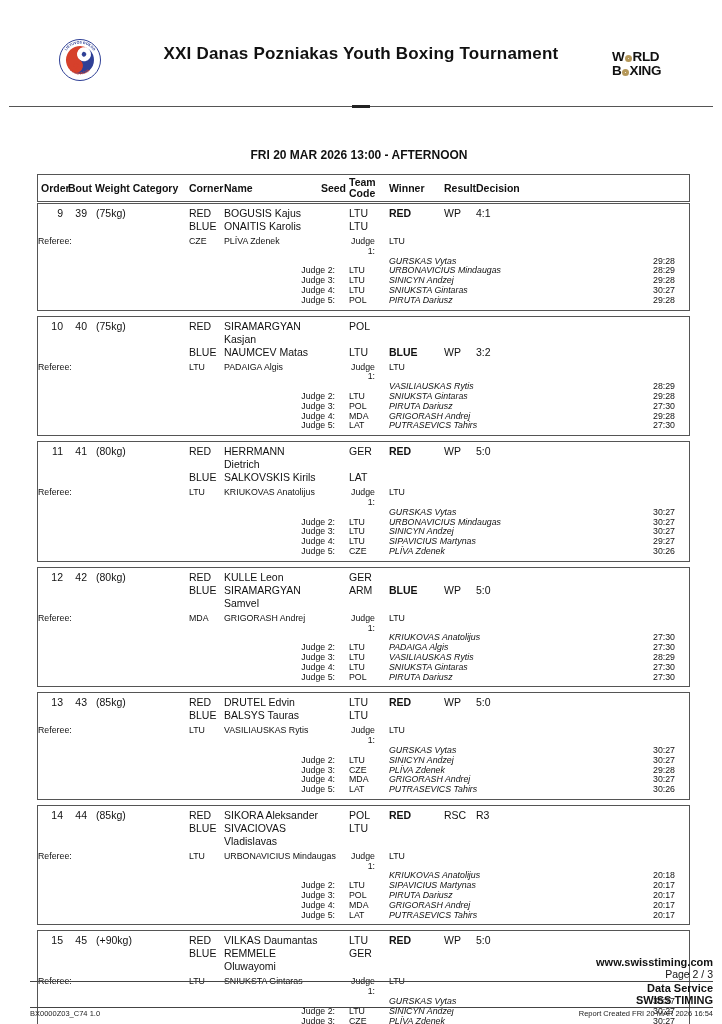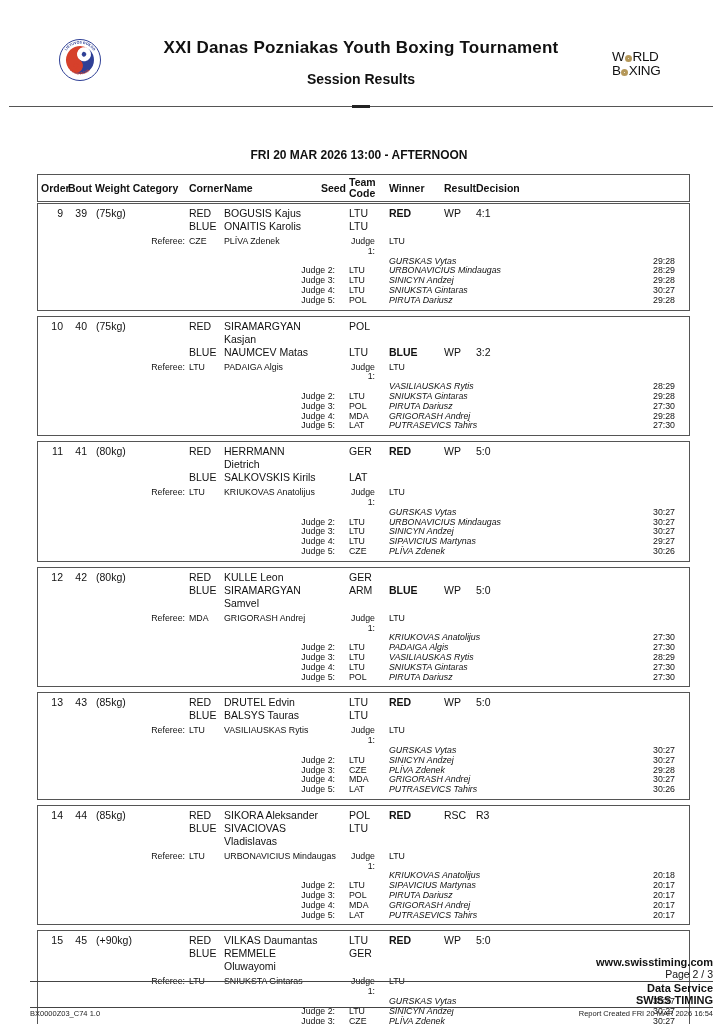--- a/index.html
+++ b/index.html
@@ -5,27 +5,27 @@
   * { margin:0; padding:0; box-sizing:border-box; }
   html,body { background:#e8e8e8; }
   .page {
     position:relative; width:722px; height:1024px; margin:0 auto;
     background:#ffffff; color:#111;
     font-family:"Liberation Sans", sans-serif;
     overflow:hidden;
   }
 
   
-  .doc-title { position:absolute; top:38px; left:0; right:0; text-align:center;
+  .doc-title { position:absolute; top:44px; left:0; right:0; text-align:center;
     font-size:17px; font-weight:bold; letter-spacing:.2px; }
   .doc-subtitle { position:absolute; top:71px; left:0; right:0; text-align:center;
     font-size:14px; font-weight:bold; }
   .fed-logo { position:absolute; left:58px; top:38px; width:44px; height:44px; }
   .wb-logo { position:absolute; right:40px; top:50px; width:70px;
-    font-weight:normal; font-size:13.5px; letter-spacing:-.3px; line-height:14px; color:#111; white-space:nowrap; }
+    font-weight:bold; font-size:13.5px; letter-spacing:-.3px; line-height:14px; color:#111; white-space:nowrap; }
   .wb-ring { display:inline-block; width:7px; height:7px; border:3px solid #b5985a;
     border-radius:50%; vertical-align:-1px; margin:0 .5px; }
 
   .head-rule { position:absolute; top:106px; left:9px; right:9px; height:1px; background:#555; }
   .head-rule .tick { position:absolute; left:50%; top:-1px; width:18px; height:3px;
     margin-left:-9px; background:#222; }
 
   .session-name { position:absolute; top:121px; left:0; right:0; text-align:center;
     font-size:12px; font-weight:bold; }
   .session-date { position:absolute; top:148px; left:0; right:4px; text-align:center;
@@ -46,21 +46,21 @@
 
   .bout-list { position:absolute; top:203px; left:37px; width:653px; }
   .bout-box { border:1px solid #555; margin-bottom:5px; padding:3px 0 4px 0; }
   .main-row { font-size:10.5px; line-height:13px; align-items:baseline; }
   .c-order { text-align:right; padding-right:5px; }
   .c-bout  { text-align:right; padding-right:5px; }
   .c-weight{ padding-left:4px; }
   .c-winner{ font-weight:bold; }
   .officials { margin-top:4px; }
   .off-row { font-size:8.8px; line-height:9.8px; }
-  .ref-label { grid-column:1/4; text-align:right; padding-right:4px; }
+  .ref-label { grid-column:1/4; padding-right:4px; }
   .ref-name  { grid-column:5/7; white-space:nowrap; }
   .j-label { grid-column:1/7; text-align:right; padding-right:14px; }
   .j-name  { grid-column:8/10; white-space:nowrap;font-style:italic; }
   .j-score { grid-column:10; text-align:right; padding-right:14px; }
 
   
   .footer { position:absolute; left:30px; right:9px; top:956px; }
   .f-row { display:flex; justify-content:space-between; align-items:flex-end;
     border-bottom:1px solid #444; padding-bottom:1px;flex-direction:column; }
   .f-site { font-size:11px; font-weight:bold; }
@@ -94,21 +94,20 @@
       <textPath href="#arcBot" startOffset="50%">FEDERACIJA</textPath>
     </text>
   </svg>
 
   <div class="wb-logo">
     <div><span>W</span><span class="wb-ring"></span><span>RLD</span></div>
     <div><span>B</span><span class="wb-ring"></span><span>XING</span></div>
   </div>
 
   <div class="doc-title">XXI Danas Pozniakas Youth Boxing Tournament</div>
-  <div class="doc-subtitle">Session Results</div>
 
   <div class="head-rule">
       <span class="tick"></span>
     </div>
 
   <div class="session-date">FRI 20 MAR 2026  13:00 - AFTERNOON</div>
 
   <div class="thead-box row-grid">
     <div class="th-order">Order</div>
     <div>Bout</div>

